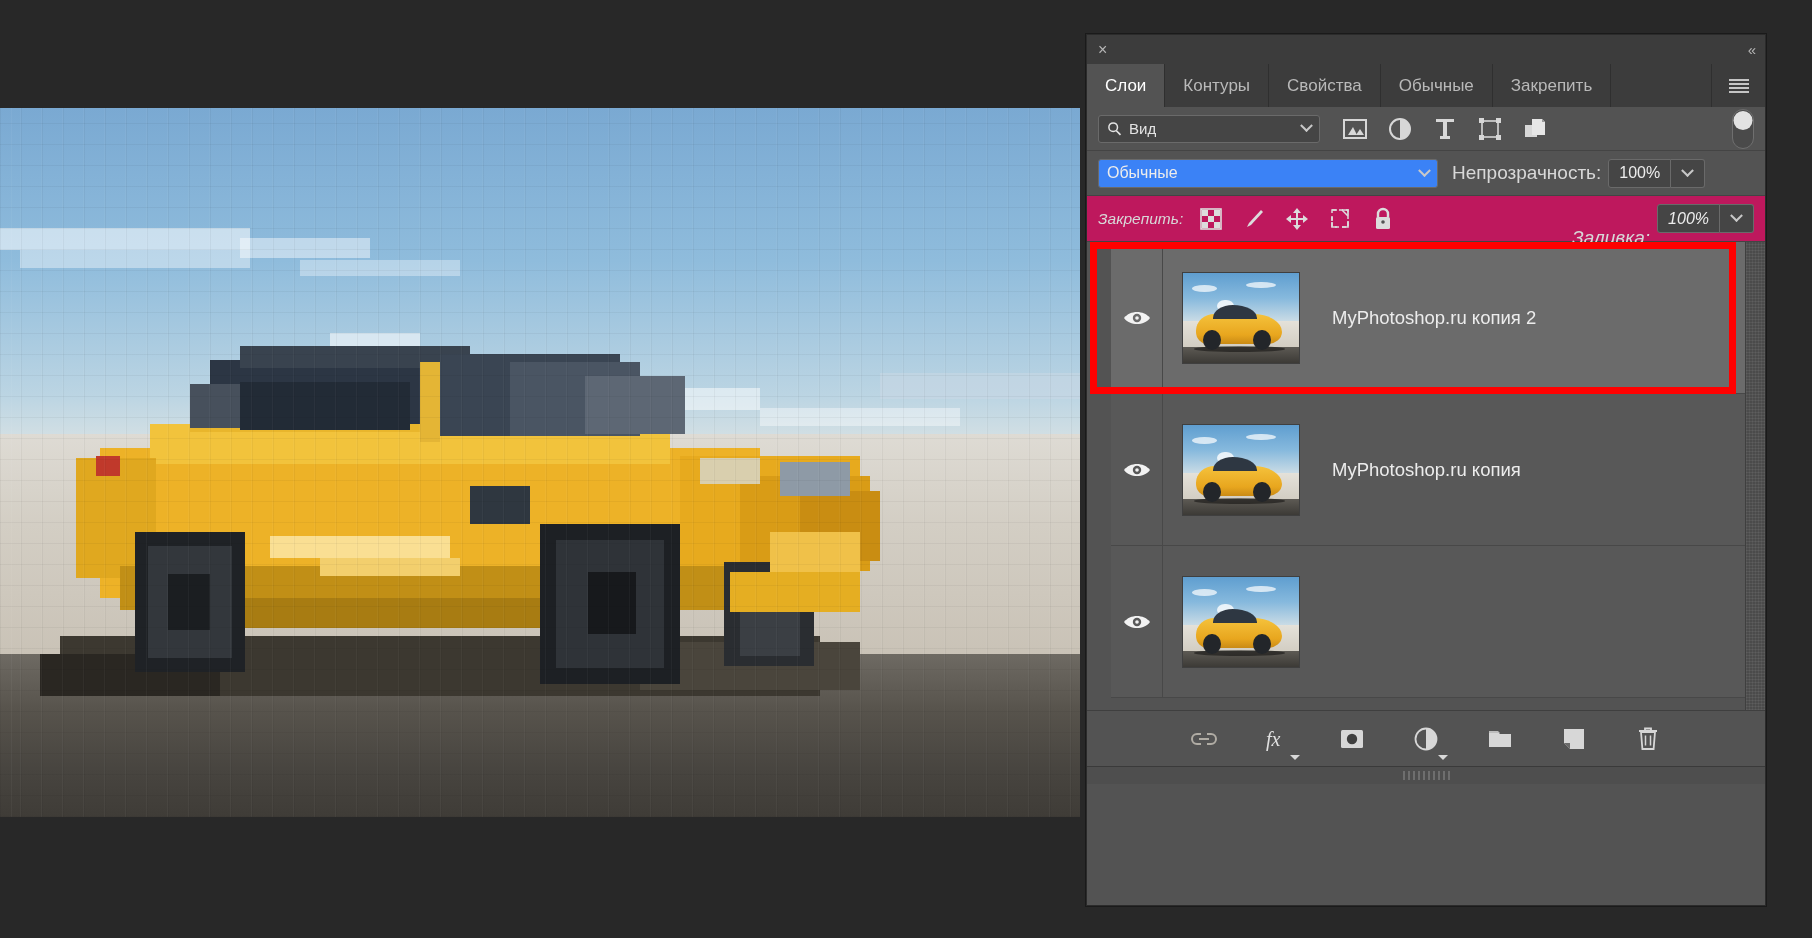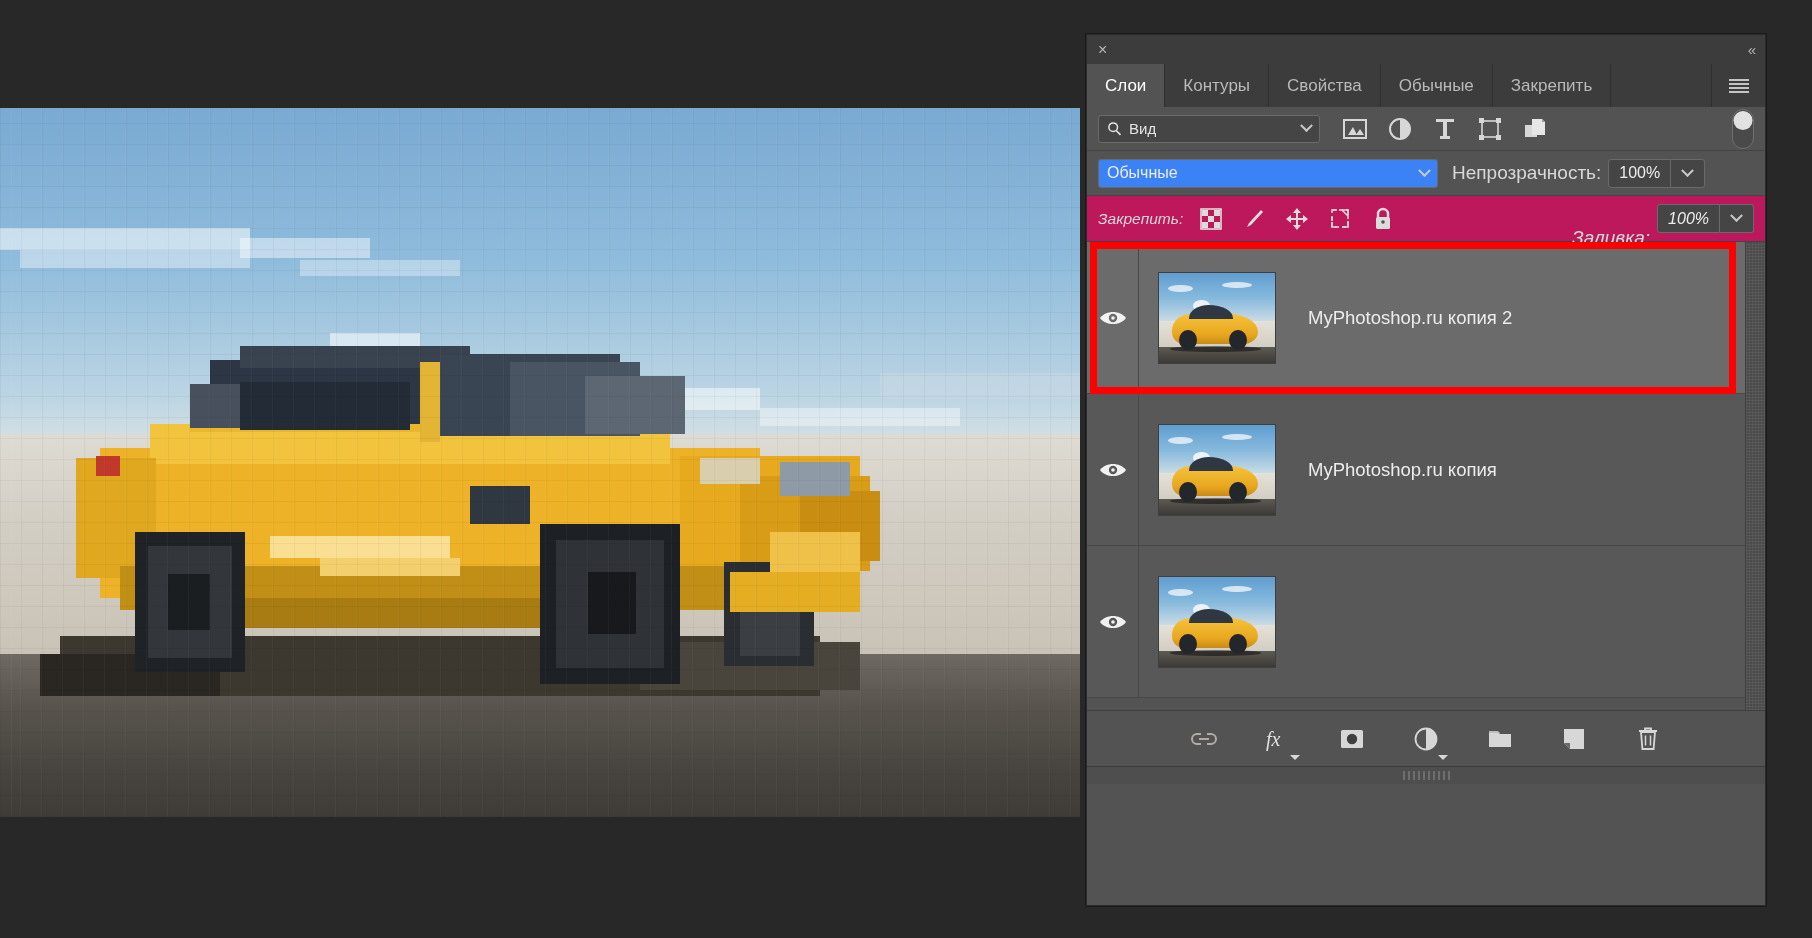--- a/index.html
+++ b/index.html
@@ -146,21 +146,21 @@
   .lock-icons { display: flex; align-items: center; gap: 19px; }
   .lock-icons .ficon { width: 24px; height: 24px; }
 
   
   .layers {
     position: relative; background: #535353;
     height: 468px; overflow: hidden;
   }
   .layer-row {
     height: 152px; display: flex; align-items: stretch;
-    border-bottom: 1px solid #484848; background: #585858;
+    border-bottom: 1px solid #484848; background: #585858; margin-left: 24px;
   }
   .layer-row.selected { background: #6b6b6b; }
   .eye-cell {
     width: 52px; display: flex; align-items: center; justify-content: center;
     border-right: 1px solid #484848;
   }
   .thumb-cell { width: 155px; display: flex; align-items: center; justify-content: center; }
   .thumb {
     width: 118px; height: 92px; position: relative;
     border: 1px solid #3f3f3f; overflow: hidden;

